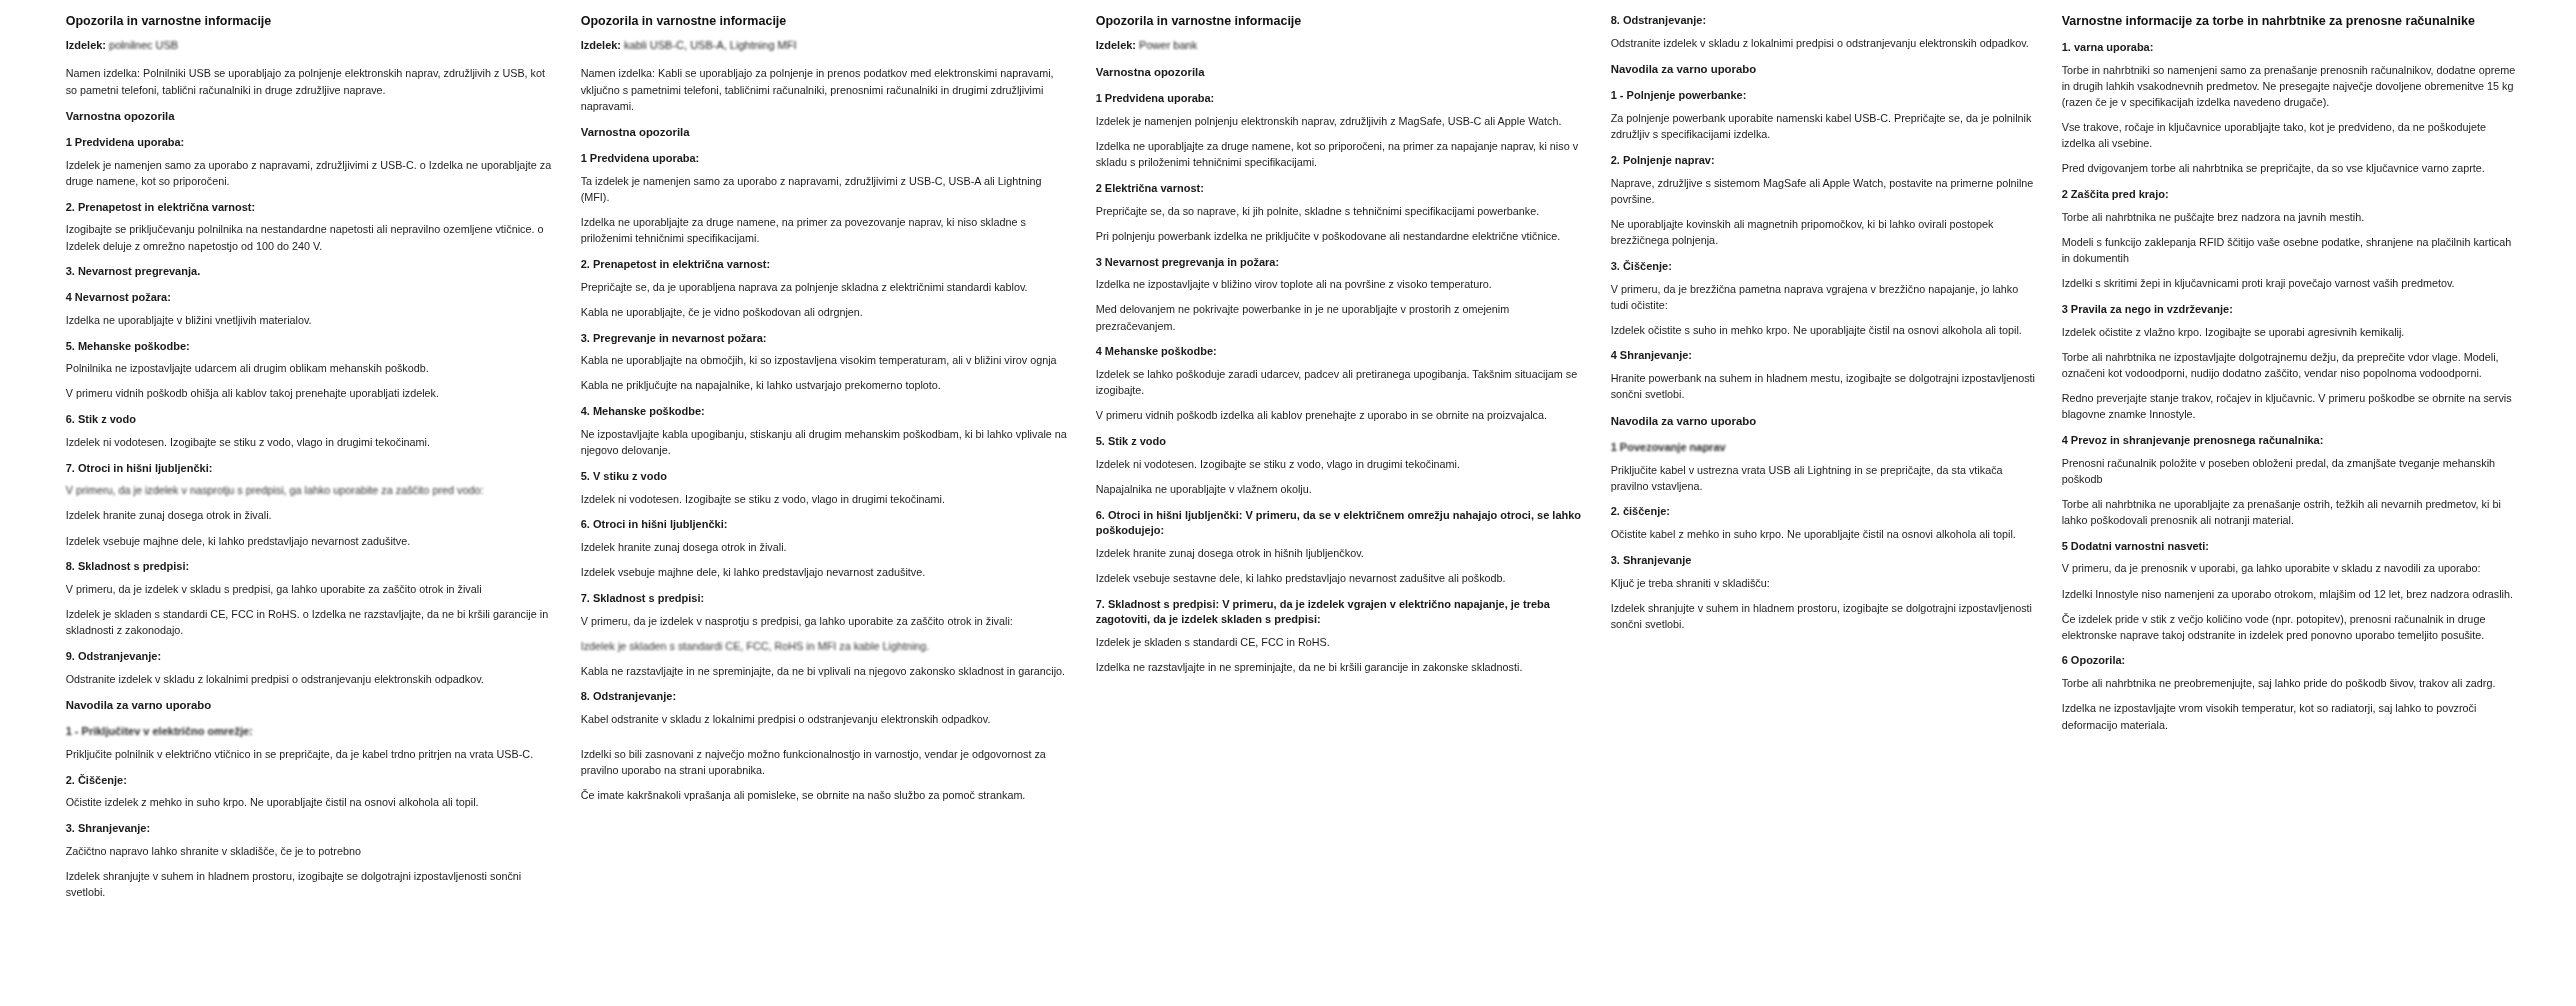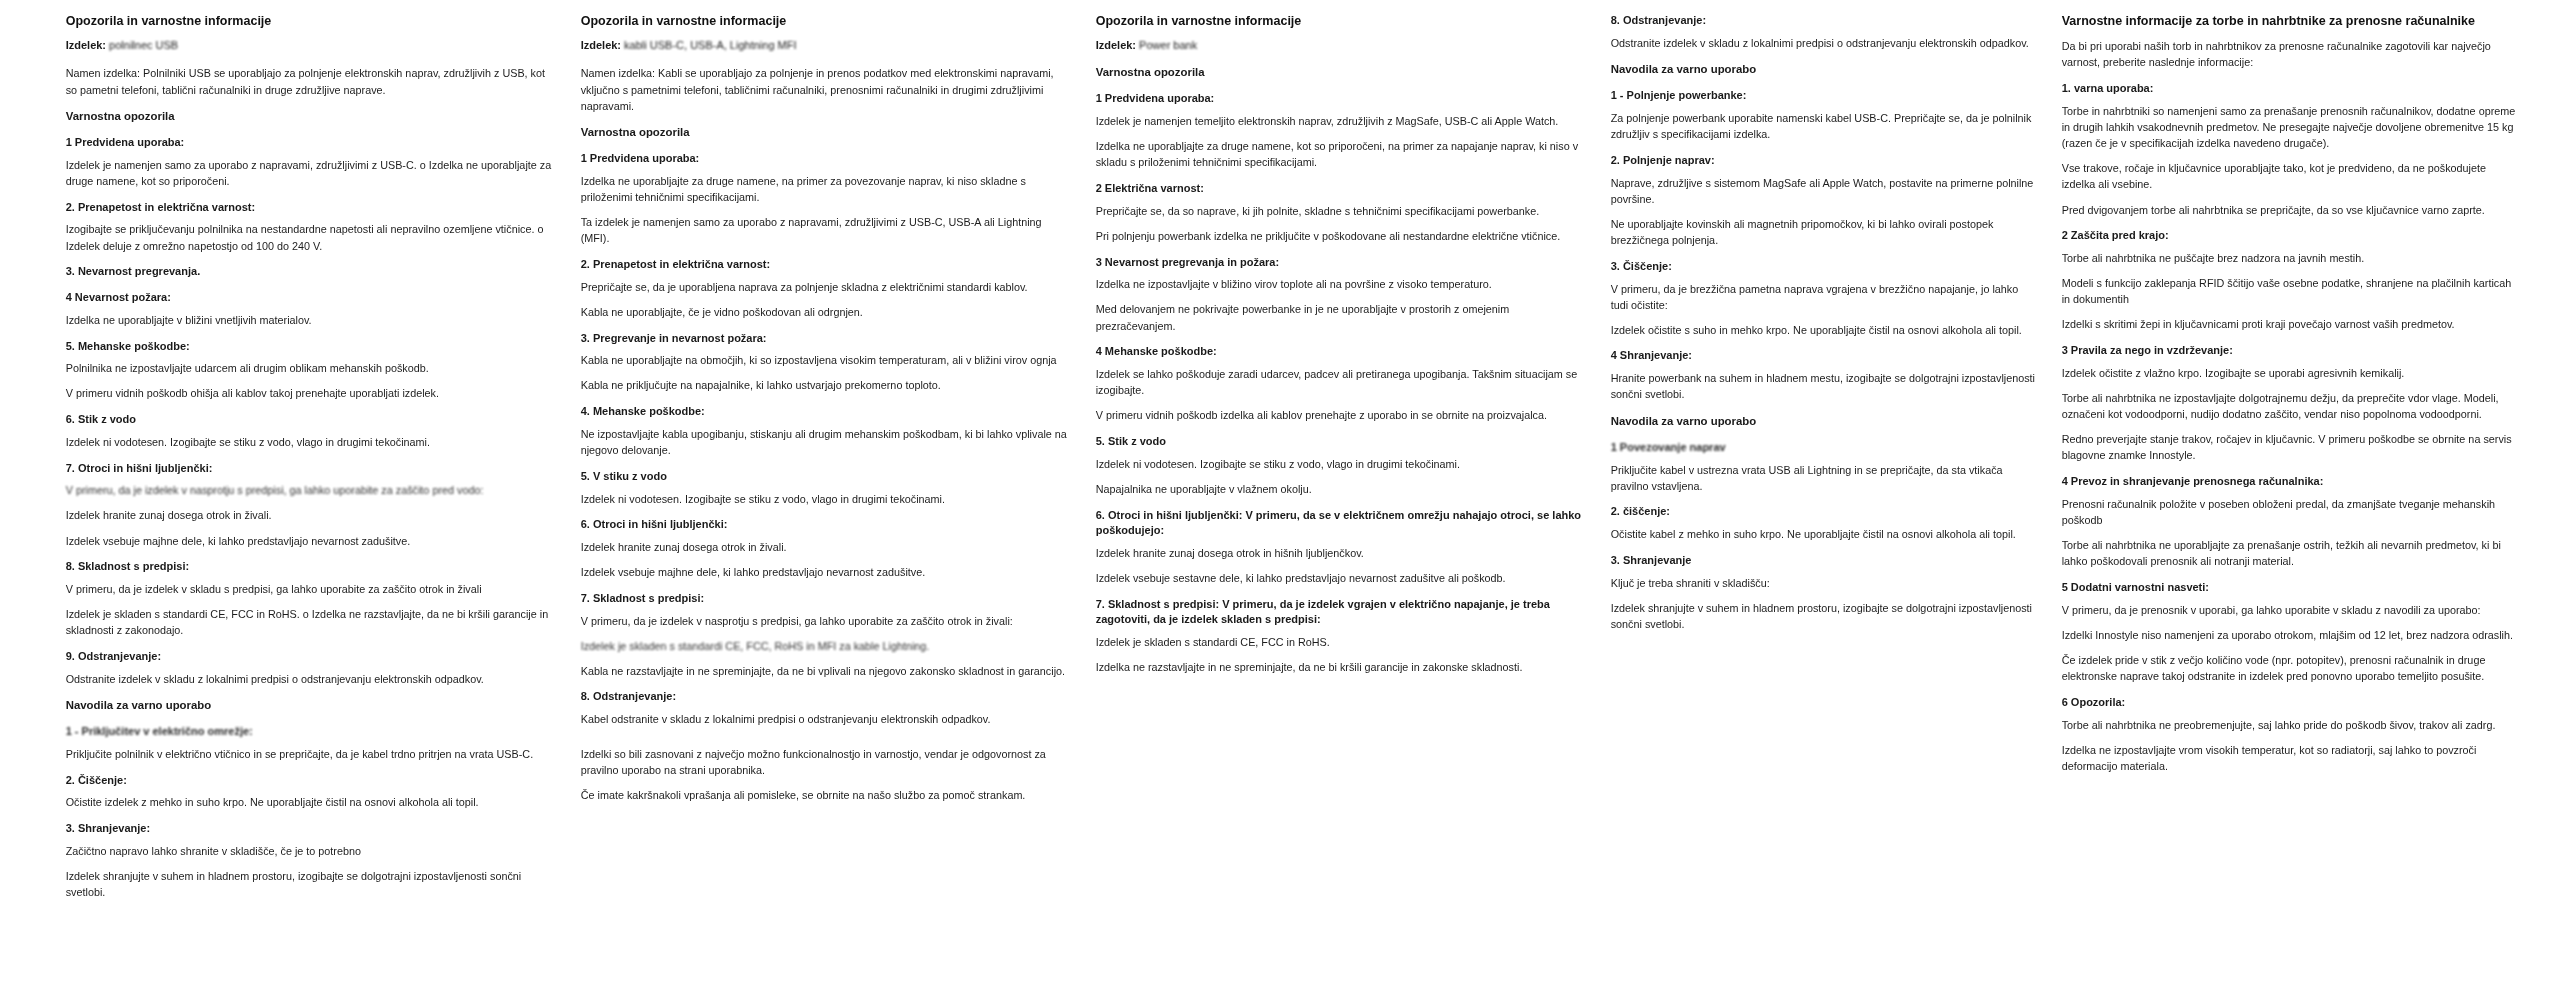--- a/index.html
+++ b/index.html
@@ -144,22 +144,22 @@
     <div class="h-title">Opozorila in varnostne informacije</div>
     <div class="lead">
       <span class="lead-strong">Izdelek:</span>
       <span class="inline-blur">kabli USB-C, USB-A, Lightning MFI</span>
     </div>
     <div class="para">Namen izdelka: Kabli se uporabljajo za polnjenje in prenos podatkov med elektronskimi napravami, vključno s pametnimi telefoni, tabličnimi računalniki, prenosnimi računalniki in drugimi združljivimi napravami.</div>
 
     <div class="sec-head">Varnostna opozorila</div>
 
     <div class="sub-head">1 Predvidena uporaba:</div>
+    <div class="para">Ta izdelek je namenjen samo za uporabo z napravami, združljivimi z USB-C, USB-A ali Lightning (MFI).</div>
     <div class="para">Izdelka ne uporabljajte za druge namene, na primer za povezovanje naprav, ki niso skladne s priloženimi tehničnimi specifikacijami.</div>
-    <div class="para">Ta izdelek je namenjen samo za uporabo z napravami, združljivimi z USB-C, USB-A ali Lightning (MFI).</div>
 
     <div class="sub-head">2. Prenapetost in električna varnost:</div>
     <div class="para">Prepričajte se, da je uporabljena naprava za polnjenje skladna z električnimi standardi kablov.</div>
     <div class="para">Kabla ne uporabljajte, če je vidno poškodovan ali odrgnjen.</div>
 
     <div class="sub-head">3. Pregrevanje in nevarnost požara:</div>
     <div class="para">Kabla ne uporabljajte na območjih, ki so izpostavljena visokim temperaturam, ali v bližini virov ognja</div>
     <div class="para">Kabla ne priključujte na napajalnike, ki lahko ustvarjajo prekomerno toploto.</div>
 
     <div class="sub-head">4. Mehanske poškodbe:</div>
@@ -188,21 +188,21 @@
   <div class="col col-3">
     <div class="h-title">Opozorila in varnostne informacije</div>
     <div class="lead">
       <span class="lead-strong">Izdelek:</span>
       <span class="inline-blur">Power bank</span>
     </div>
 
     <div class="sec-head">Varnostna opozorila</div>
 
     <div class="sub-head">1 Predvidena uporaba:</div>
-    <div class="para">Izdelek je namenjen temeljito elektronskih naprav, združljivih z MagSafe, USB-C ali Apple Watch.</div>
+    <div class="para">Izdelek je namenjen polnjenju elektronskih naprav, združljivih z MagSafe, USB-C ali Apple Watch.</div>
     <div class="para">Izdelka ne uporabljajte za druge namene, kot so priporočeni, na primer za napajanje naprav, ki niso v skladu s priloženimi tehničnimi specifikacijami.</div>
 
     <div class="sub-head">2 Električna varnost:</div>
     <div class="para">Prepričajte se, da so naprave, ki jih polnite, skladne s tehničnimi specifikacijami powerbanke.</div>
     <div class="para">Pri polnjenju powerbank izdelka ne priključite v poškodovane ali nestandardne električne vtičnice.</div>
 
     <div class="sub-head">3 Nevarnost pregrevanja in požara:</div>
     <div class="para">Izdelka ne izpostavljajte v bližino virov toplote ali na površine z visoko temperaturo.</div>
     <div class="para">Med delovanjem ne pokrivajte powerbanke in je ne uporabljajte v prostorih z omejenim prezračevanjem.</div>
 
@@ -251,21 +251,20 @@
     <div class="sub-head">2. čiščenje:</div>
     <div class="para">Očistite kabel z mehko in suho krpo. Ne uporabljajte čistil na osnovi alkohola ali topil.</div>
 
     <div class="sub-head">3. Shranjevanje</div>
     <div class="para">Ključ je treba shraniti v skladišču:</div>
     <div class="para">Izdelek shranjujte v suhem in hladnem prostoru, izogibajte se dolgotrajni izpostavljenosti sončni svetlobi.</div>
   </div>
 
   <div class="col col-5">
     <div class="h-title">Varnostne informacije za torbe in nahrbtnike za prenosne računalnike</div>
-    <div class="para">Da bi pri uporabi naših torb in nahrbtnikov za prenosne računalnike zagotovili kar največjo varnost, preberite naslednje informacije:</div>
 
     <div class="sub-head">1. varna uporaba:</div>
     <div class="para">Torbe in nahrbtniki so namenjeni samo za prenašanje prenosnih računalnikov, dodatne opreme in drugih lahkih vsakodnevnih predmetov. Ne presegajte največje dovoljene obremenitve 15 kg (razen če je v specifikacijah izdelka navedeno drugače).</div>
     <div class="para">Vse trakove, ročaje in ključavnice uporabljajte tako, kot je predvideno, da ne poškodujete izdelka ali vsebine.</div>
     <div class="para">Pred dvigovanjem torbe ali nahrbtnika se prepričajte, da so vse ključavnice varno zaprte.</div>
 
     <div class="sub-head">2 Zaščita pred krajo:</div>
     <div class="para">Torbe ali nahrbtnika ne puščajte brez nadzora na javnih mestih.</div>
     <div class="para">Modeli s funkcijo zaklepanja RFID ščitijo vaše osebne podatke, shranjene na plačilnih karticah in dokumentih</div>
     <div class="para">Izdelki s skritimi žepi in ključavnicami proti kraji povečajo varnost vaših predmetov.</div>

